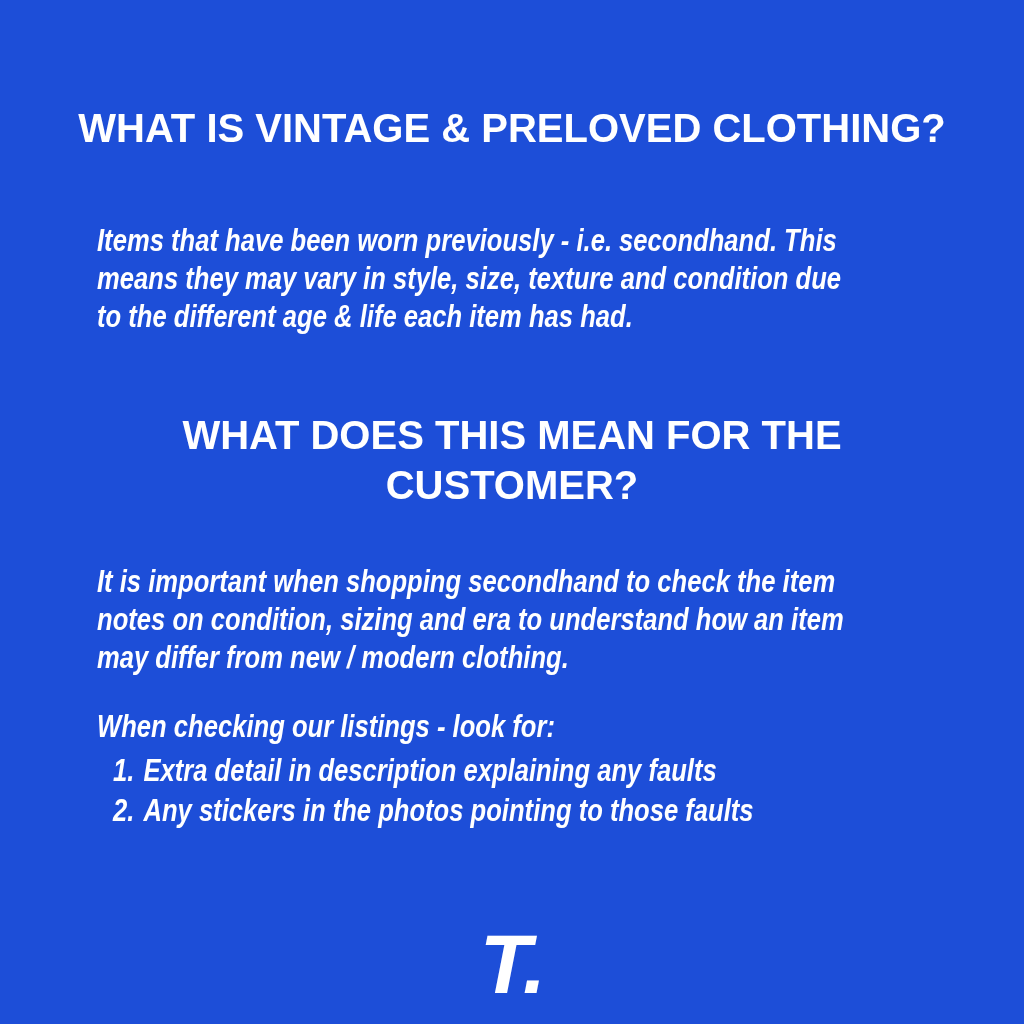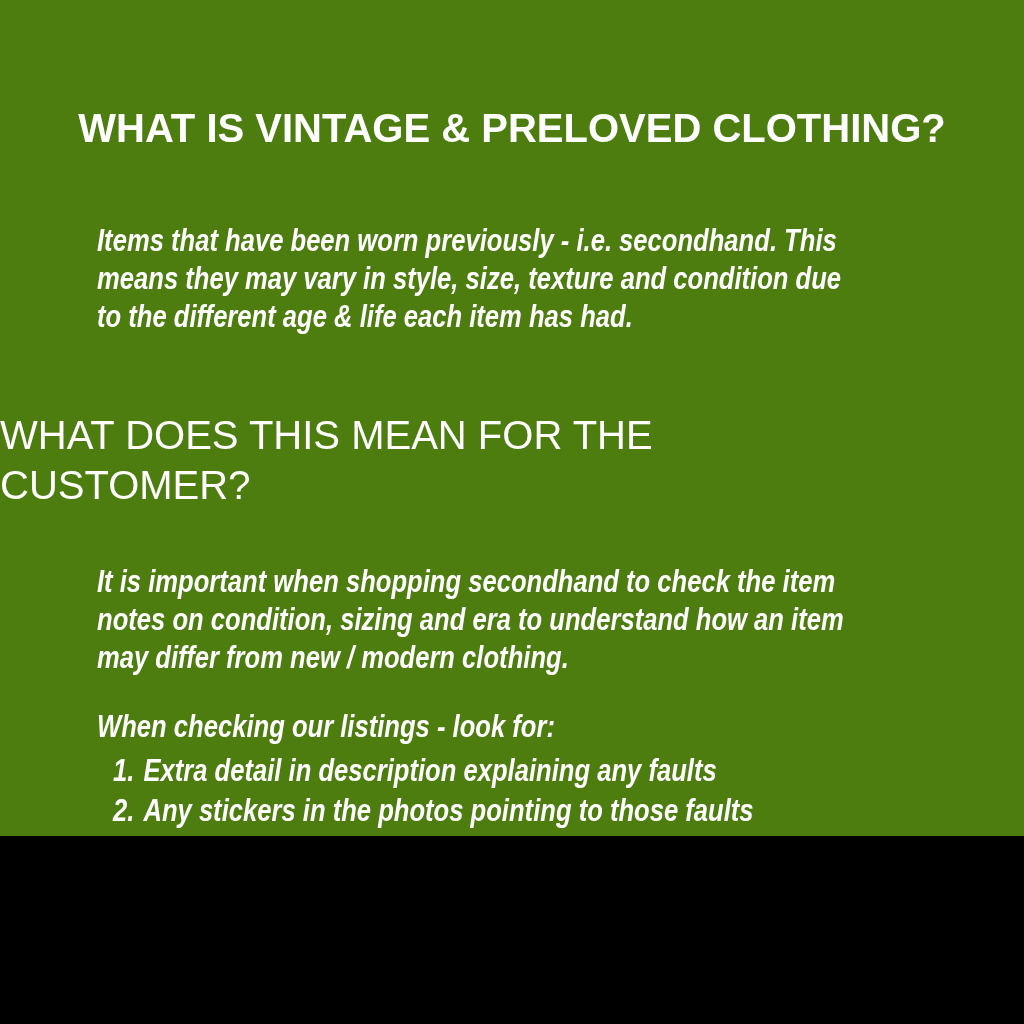--- a/index.html
+++ b/index.html
@@ -3,45 +3,45 @@
 <meta charset="utf-8">
 <style>
   html, body {
     margin: 0;
     padding: 0;
     background: #000000;
   }
   .canvas {
     position: relative;
     width: 1024px;
-    height: 836px;
-    background: #4d7c0f;
+    height: 1024px;
+    background: #1d4ed8;
     overflow: hidden;
     color: #ffffff;
     font-family: "Liberation Sans", sans-serif;
   }
   .title {
     position: absolute;
     top: 77px;
     left: 0;
     width: 100%;
     text-align: center;
     font-size: 40px;
     font-weight: bold;
     line-height: 48px;
     white-space: pre-line;
   }
   .subheading {
     position: absolute;
     top: 377px;
     left: 0;
     width: 100%;
-    text-align: left;
+    text-align: center;
     font-size: 40px;
-    font-weight: normal;
+    font-weight: bold;
     line-height: 50px;
     white-space: pre-line;
   }
   .para {
     position: absolute;
     left: 97px;
     width: 1160px;
     font-size: 32px;
     font-weight: bold;
     font-style: italic;

